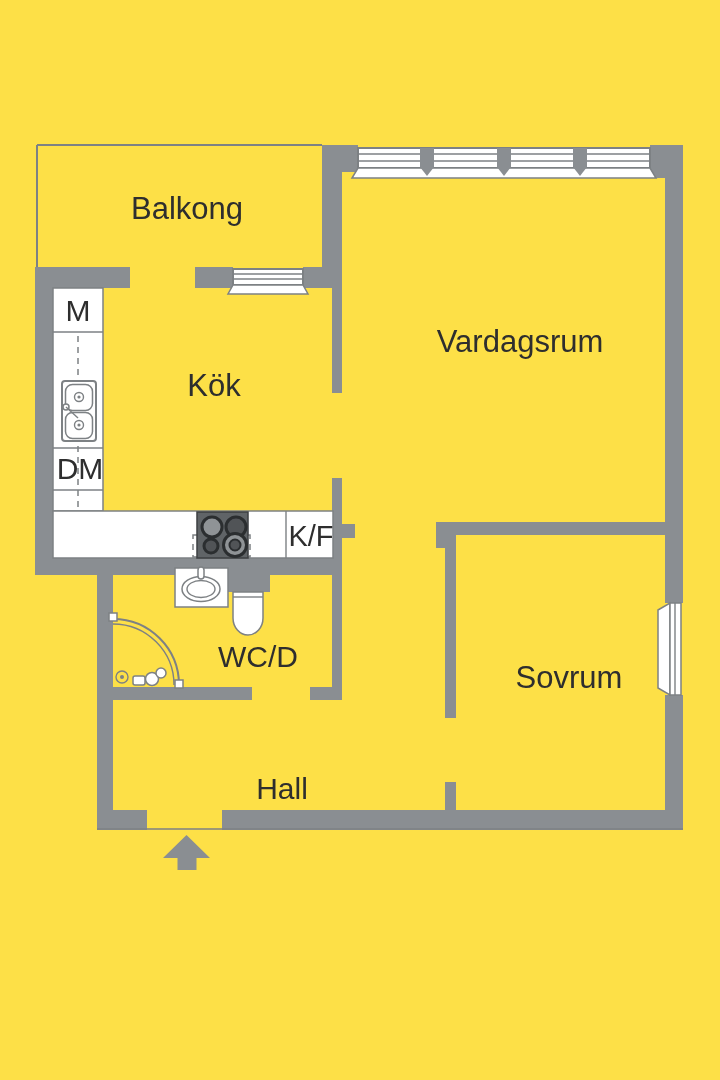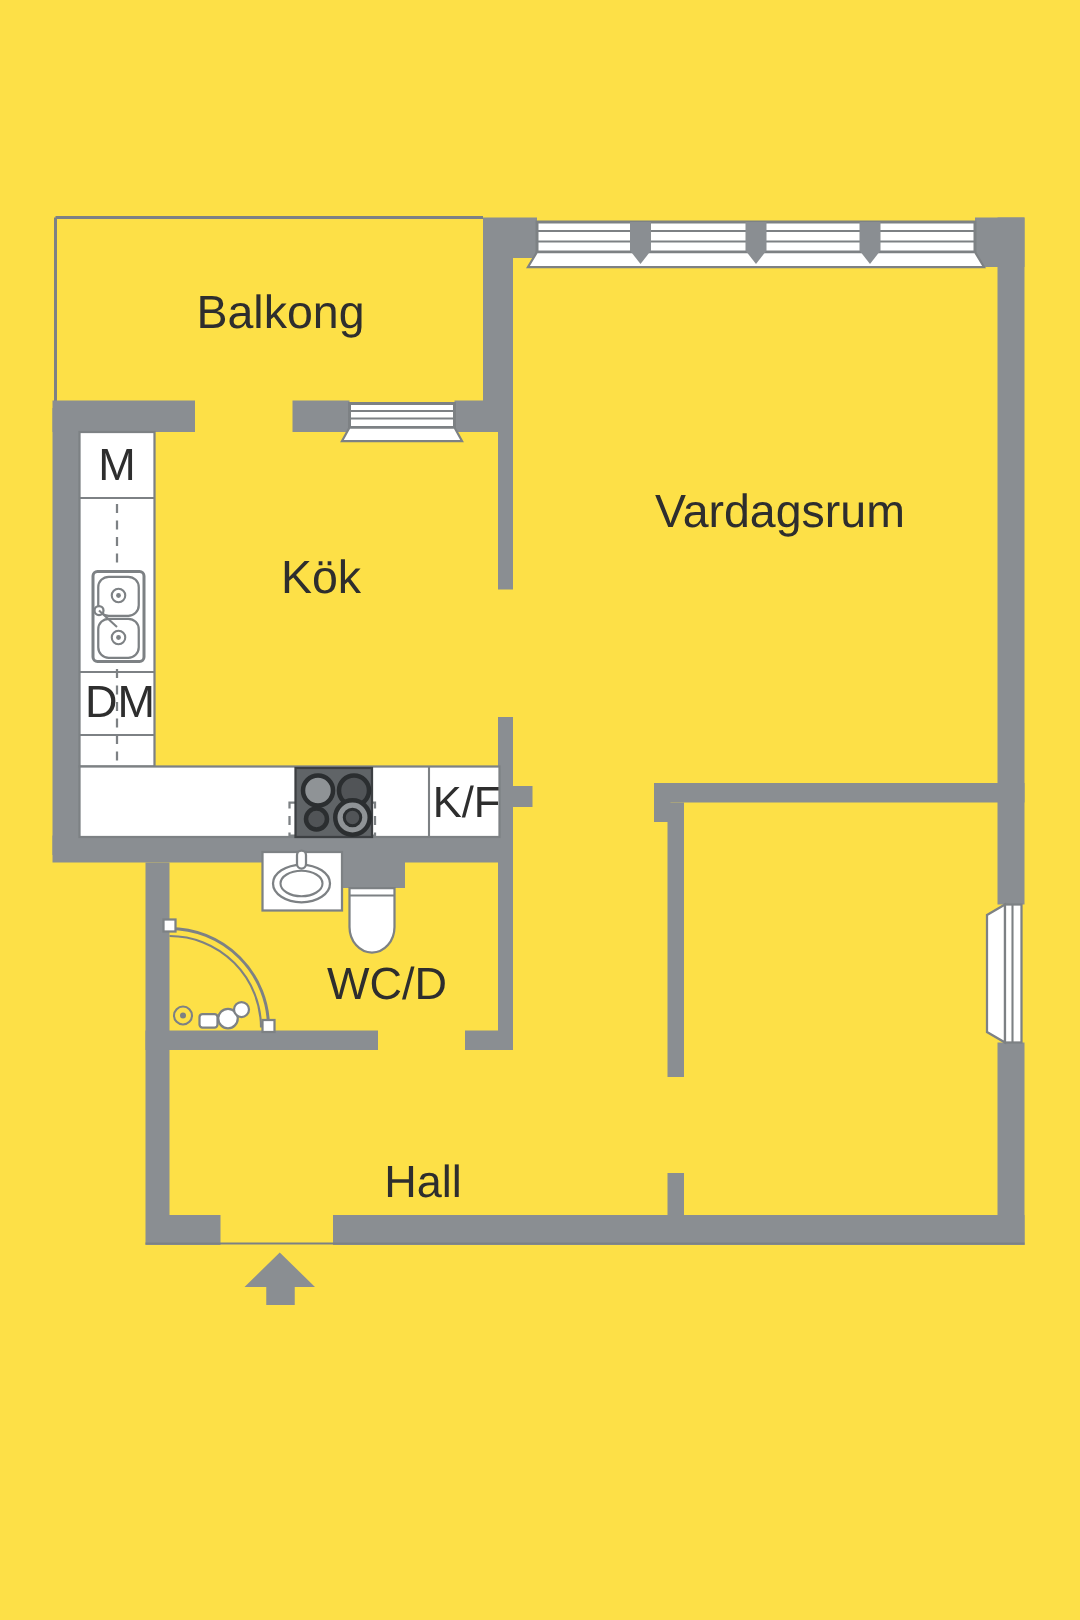--- a/index.html
+++ b/index.html
@@ -150,19 +150,20 @@
       <circle class="fixt" cx="161" cy="673" r="5"></circle>
     </g>
 
     <polygon class="wall" points="186.5,835 210,858 196.5,858 196.5,870 177.5,870 177.5,858 163,858"></polygon>
   </svg>
 
   <div class="room-label sz31" style="left:187px;top:208px;">Balkong</div>
   <div class="room-label sz31" style="left:508px;top:341px;margin-left:12px;">Vardagsrum</div>
   <div class="room-label sz31" style="left:214px;top:385px;">Kök</div>
   <div class="room-label sz30" style="left:258px;top:657px;">WC/D</div>
+  <div class="room-label sz31" style="left:569px;top:677px;">Sovrum</div>
   <div class="room-label sz30" style="left:282px;top:755px;margin-top:34px;">Hall</div>
 
   <div class="room-label sz30" style="left:78px;top:311px;">M</div>
   <div class="room-label sz30" style="left:80px;top:469px;">DM</div>
   <div class="room-label sz27" style="left:311px;top:536px;">K/F</div>
 
 </div>
 
 </body></html>

